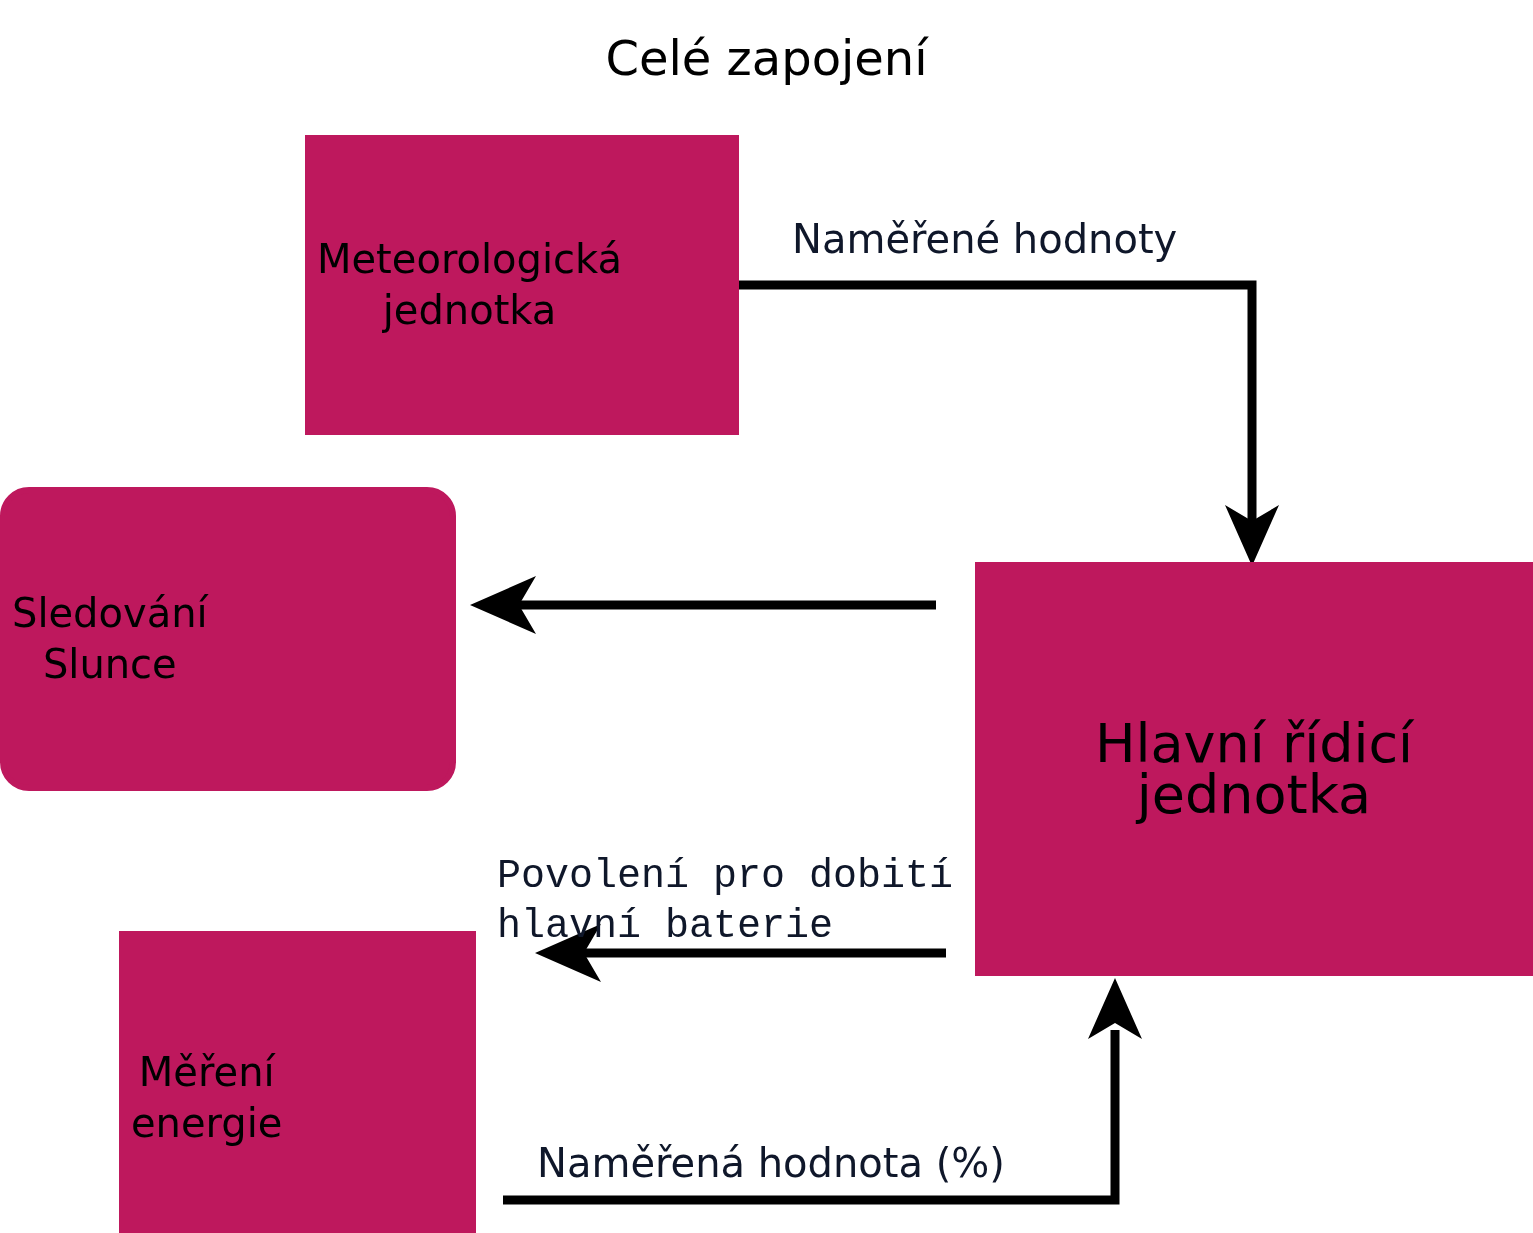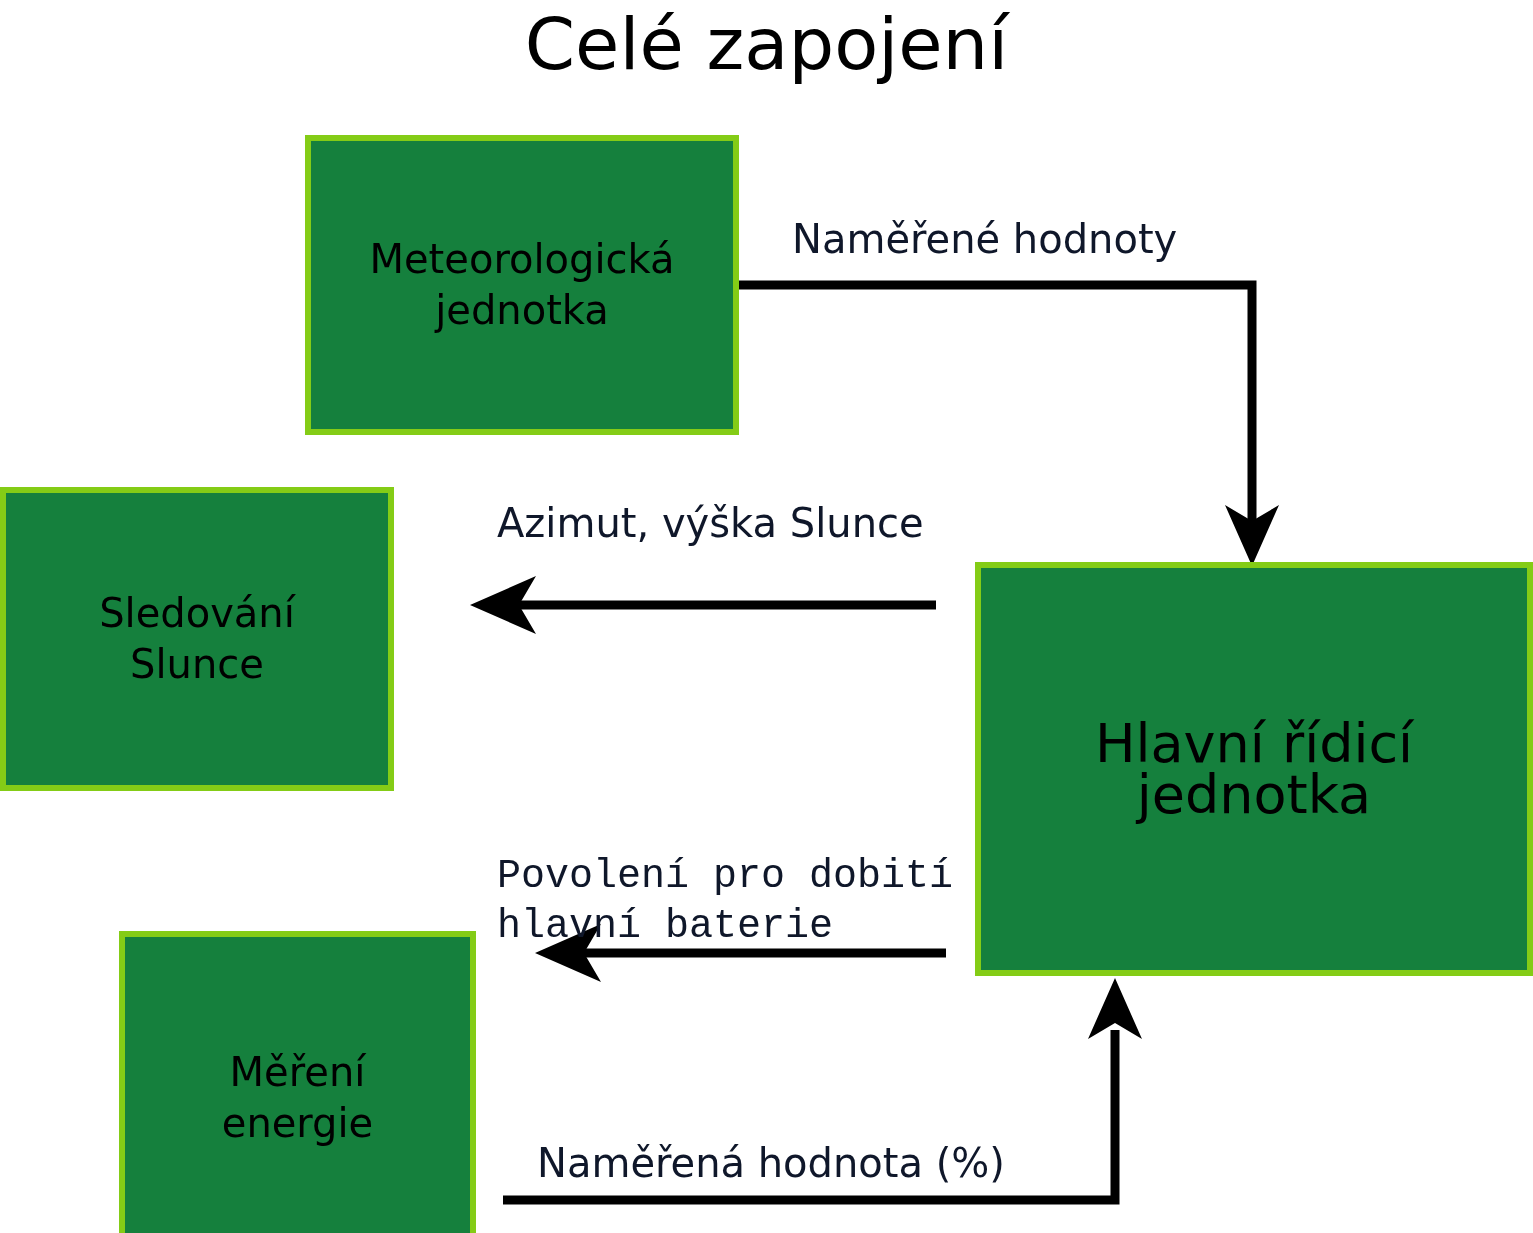--- a/index.html
+++ b/index.html
@@ -21,55 +21,55 @@
   #diagram-svg {
     position: absolute;
     left: 0;
     top: 0;
     width: 1533px;
     height: 1233px;
   }
   .diagram-title {
     position: absolute;
     left: 0;
-    top: 2px;
+    top: 16px;
     width: 1533px;
     text-align: center;
-    font-size: 72px;
+    font-size: 48px;
     line-height: 84px;
     font-weight: 400;
     letter-spacing: 0px;
     white-space: nowrap;
   }
   .node-box {
     position: absolute;
     box-sizing: border-box;
-    border: 6px solid #84cc16;
-    background: #15803d;
+    border: 6px solid #be185d;
+    background: #be185d;
     display: flex;
     align-items: center;
-    justify-content: center;
+    justify-content: flex-start;
   }
   .node-label {
     font-size: 40px;
     line-height: 51px;
     text-align: center;
     white-space: pre-line;
     padding: 0 6px;
   }
   .edge-label {
     position: absolute;
     font-size: 40px;
     line-height: 50px;
     white-space: pre-line;
     color: #0f172a;
   }
   
   #node-meteo      { left: 305px;  top: 135px;  width: 434px; height: 300px; }
-  #node-sun        { left: 0px;    top: 487px;  width: 394px; height: 304px; }
+  #node-sun        { left: 0px;    top: 487px;  width: 456px; height: 304px; border-radius: 29px; }
   #node-main       { left: 975px;  top: 562px;  width: 558px; height: 414px; }
   #node-energy     { left: 119px;  top: 931px;  width: 357px; height: 333px; }
   
   #node-main .node-label { font-size: 54px; }
   
   #label-measured-values { left: 792px;  top: 214px;  }
   #label-azimuth         { left: 497px;  top: 498px;  }
   #label-charge-permit   { left: 497px;  top: 852px; font-family: Liberation Mono, monospace;  }
   #label-measured-pct    { left: 537px;  top: 1138px; }
 </style>
@@ -117,20 +117,19 @@
     <div class="node-label">Hlavní řídicí jednotka</div>
   </div>
 
   <div id="node-energy" class="node-box">
     <div class="node-label">Měření
 energie</div>
   </div>
 
   <div id="label-measured-values" class="edge-label">Naměřené hodnoty</div>
 
-  <div id="label-azimuth" class="edge-label">Azimut, výška Slunce</div>
 
   <div id="label-charge-permit" class="edge-label">Povolení pro dobití
 hlavní baterie</div>
 
   <div id="label-measured-pct" class="edge-label">Naměřená hodnota (%)</div>
 
 </div>
 
 </body></html>

